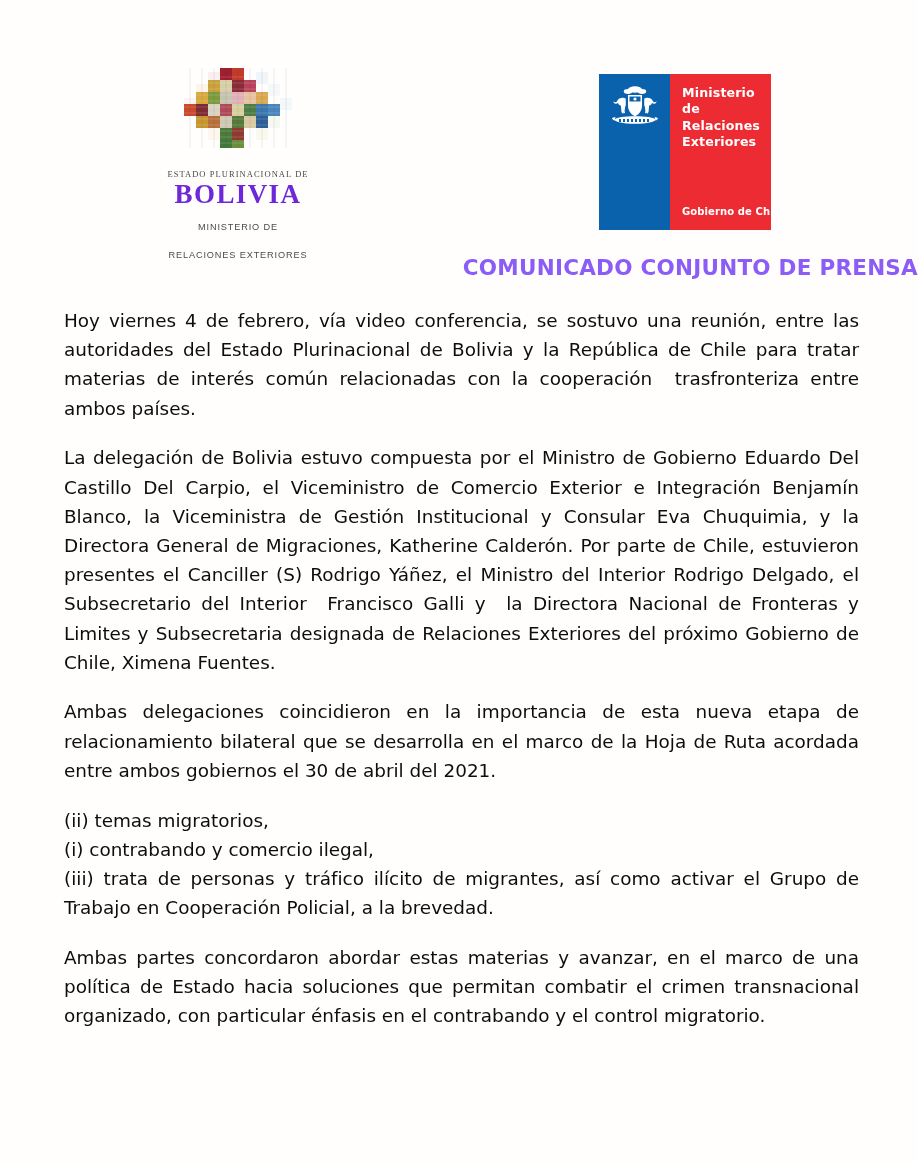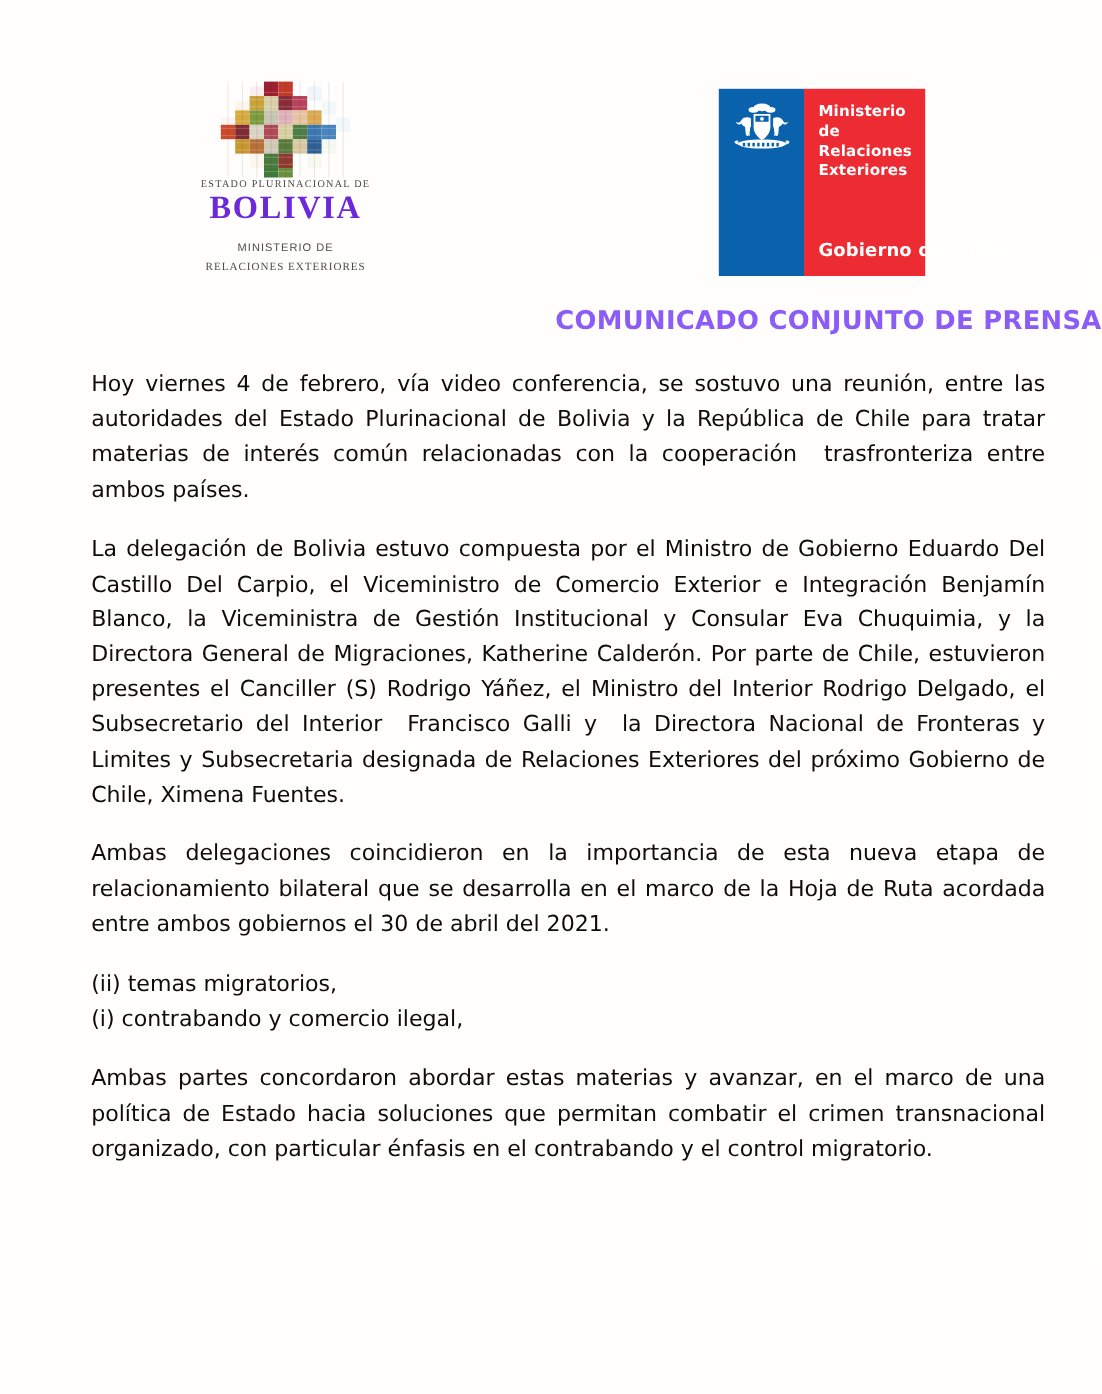--- a/index.html
+++ b/index.html
@@ -45,21 +45,21 @@
     left: 0;
     top: 0;
     width: 120px;
     height: 82px;
   }
   .bol-estado {
     font-family: "Liberation Serif", serif;
     font-size: 8.5px;
     letter-spacing: 1.05px;
     color: #4a4a4a;
-    margin-top: 1px;
+    margin-top: 22px;
     line-height: 1;
     white-space: nowrap;
   }
   .bol-name {
     font-family: "Liberation Serif", serif;
     font-size: 27px;
     font-weight: bold;
     letter-spacing: 1.4px;
     color: #6d28d9;
     line-height: 1.05;
@@ -114,21 +114,21 @@
     line-height: 1.30;
     letter-spacing: 0.15px;
   }
   .chile-gob {
     position: absolute;
     left: 12px;
     bottom: 13px;
     color: #ffffff;
     font-family: "DejaVu Sans", sans-serif;
     font-weight: bold;
-    font-size: 15px;
+    font-size: 10px;
     letter-spacing: 0.1px;
     white-space: nowrap;
   }
 
   
   .doc-title {
     position: absolute;
     top: 255px;
     left: 0;
     width: 918px;
@@ -137,21 +137,21 @@
     font-weight: bold;
     font-size: 21.5px;
     letter-spacing: 0.25px;
     color: #8b5cf6;
   }
 
   
   .body-text {
     position: absolute;
     top: 306px;
-    left: 76px;
+    left: 64px;
     width: 795px;
     font-family: "DejaVu Sans", sans-serif;
     font-size: 18.4px;
     line-height: 29.2px;
     color: #0d0d0d;
   }
   .para {
     text-align: justify;
     text-justify: inter-word;
     margin: 0 0 20.5px 0;
@@ -235,21 +235,21 @@
             <path d="M6 41h108M6 47h108M6 53h108M6 35h108M6 29h108M6 23h108M6 59h108M6 65h108M6 71h108M6 17h108M6 11h108M6 77h108"></path>
           </g>
           <g opacity="0.18" stroke="#2b2b2b" stroke-width="0.5">
             <path d="M12 2v84M24 2v84M36 2v84M48 2v84M60 2v84M72 2v84M84 2v84M96 2v84M108 2v84"></path>
           </g>
         </svg>
       </div>
       <div class="bol-estado">ESTADO PLURINACIONAL DE</div>
       <div class="bol-name">BOLIVIA</div>
       <div class="bol-ministerio">MINISTERIO DE</div>
-      <div class="bol-ministerio" style="margin-top:4px;font-family:Liberation Serif, serif;">RELACIONES EXTERIORES</div>
+      <div class="bol-ministerio" style="margin-top:16px;">RELACIONES EXTERIORES</div>
     </div>
 
     <div class="chile-logo">
       <div class="chile-blue">
         <svg class="chile-arms" viewBox="0 0 56 50" xmlns="http://www.w3.org/2000/svg" aria-hidden="true">
           <g fill="#ffffff">
 
             <ellipse cx="28" cy="5.5" rx="7" ry="3.2"></ellipse>
             <ellipse cx="21" cy="7.5" rx="4.2" ry="2.4"></ellipse>
             <ellipse cx="35" cy="7.5" rx="4.2" ry="2.4"></ellipse>
@@ -296,18 +296,19 @@
   <div class="doc-title">COMUNICADO CONJUNTO DE PRENSA</div>
 
   <div class="body-text">
     <p class="para">Hoy viernes 4 de febrero, vía video conferencia, se sostuvo una reunión, entre las autoridades del Estado Plurinacional de Bolivia y la República de Chile para tratar materias de interés común relacionadas con la cooperación  trasfronteriza entre ambos países.</p>
     <p class="para">La delegación de Bolivia estuvo compuesta por el Ministro de Gobierno Eduardo Del Castillo Del Carpio, el Viceministro de Comercio Exterior e Integración Benjamín Blanco, la Viceministra de Gestión Institucional y Consular Eva Chuquimia, y la Directora General de Migraciones, Katherine Calderón. Por parte de Chile, estuvieron presentes el Canciller (S) Rodrigo Yáñez, el Ministro del Interior Rodrigo Delgado, el Subsecretario del Interior  Francisco Galli y  la Directora Nacional de Fronteras y Limites y Subsecretaria designada de Relaciones Exteriores del próximo Gobierno de Chile, Ximena Fuentes.</p>
     <p class="para">Ambas delegaciones coincidieron en la importancia de esta nueva etapa de relacionamiento bilateral que se desarrolla en el marco de la Hoja de Ruta acordada entre ambos gobiernos el 30 de abril del 2021.</p>
 
     <div class="list-block">
       <p class="list-item short">(ii) temas migratorios,</p>
       <p class="list-item short">(i) contrabando y comercio ilegal,</p>
+      <p class="list-item">(iii) trata de personas y tráfico ilícito de migrantes, así como activar el Grupo de Trabajo en Cooperación Policial, a la brevedad.</p>
     </div>
 
     <p class="para">Ambas partes concordaron abordar estas materias y avanzar, en el marco de una política de Estado hacia soluciones que permitan combatir el crimen transnacional organizado, con particular énfasis en el contrabando y el control migratorio.</p>
   </div>
 
 </div>
 
 </body></html>

